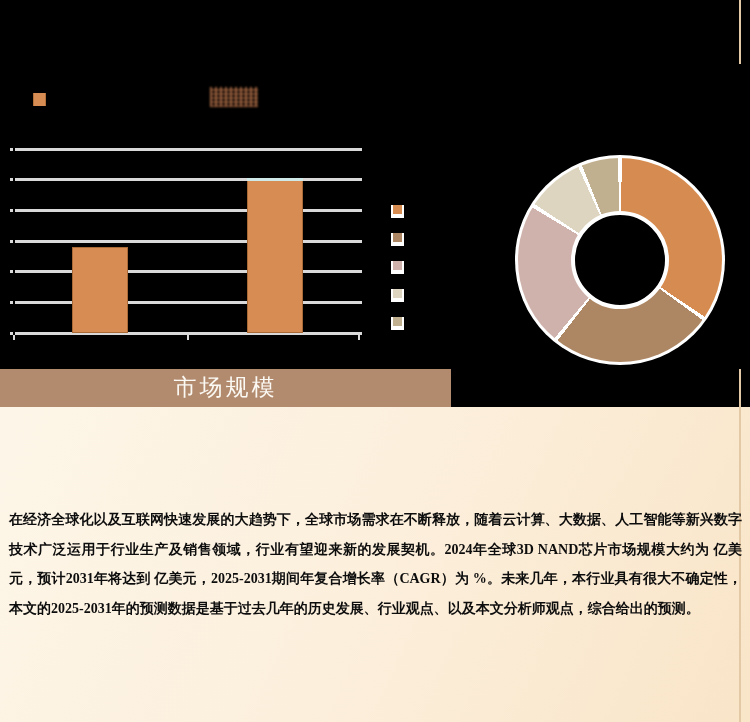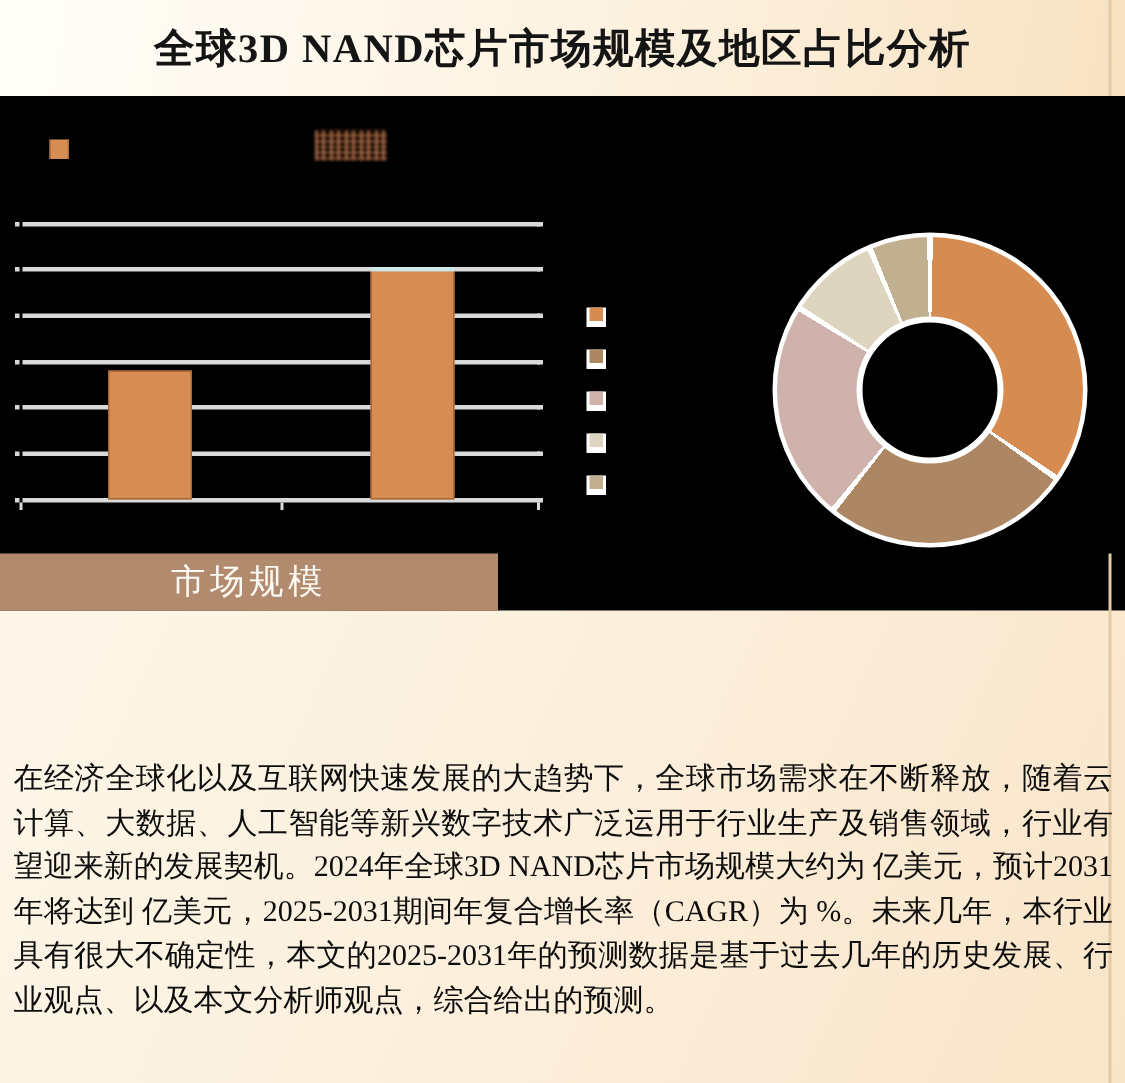--- a/index.html
+++ b/index.html
@@ -60,40 +60,37 @@
   }
   .donut-hole{
     position:absolute;left:571px;top:147px;width:98px;height:98px;box-sizing:border-box;
     border-radius:50%;background:#000000;border:4px solid #ffffff;
   }
   #donut-legend{position:absolute;left:391px;top:139px;}
   .legend-item{width:13px;height:13px;background:#ffffff;margin-bottom:15px;}
   .legend-item .inner{width:9px;height:9px;margin:2px;}
   
   .banner{
-    position:absolute;top:369px;width:332px;height:38px;line-height:38px;
+    position:absolute;top:369px;width:451px;height:38px;line-height:38px;
     text-align:center;font-size:23px;letter-spacing:3px;color:#fbf9f3;white-space:nowrap;
   }
   .banner-left{left:0;background:#b28a6e;}
   .banner-right{left:375px;background:#cac1a4;}
   
   .description{
     position:absolute;left:9px;top:505px;width:733px;
-    font-size:20px;font-weight:normal;color:#0d0d0d;line-height:29.5px;
+    font-size:14px;font-weight:bold;color:#0d0d0d;line-height:29.5px;
     text-align:justify;
   }
 </style>
 </head>
 <body>
 
 <div class="page">
 
-  <div class="title-band">
-    <div class="main-title">全球3D NAND芯片市场规模及地区占比分析</div>
-  </div>
 
   <div class="bottom-area"></div>
   <div class="edge-line"></div>
 
   <div class="panel">
     <div class="bar-legend-swatch" style="background: rgb(214, 140, 82);"></div>
     <div class="watermark"></div>
 
     <div id="bar-plot">
         <div class="gridline grid-tick-l" style="top: 183.5px;"></div>

